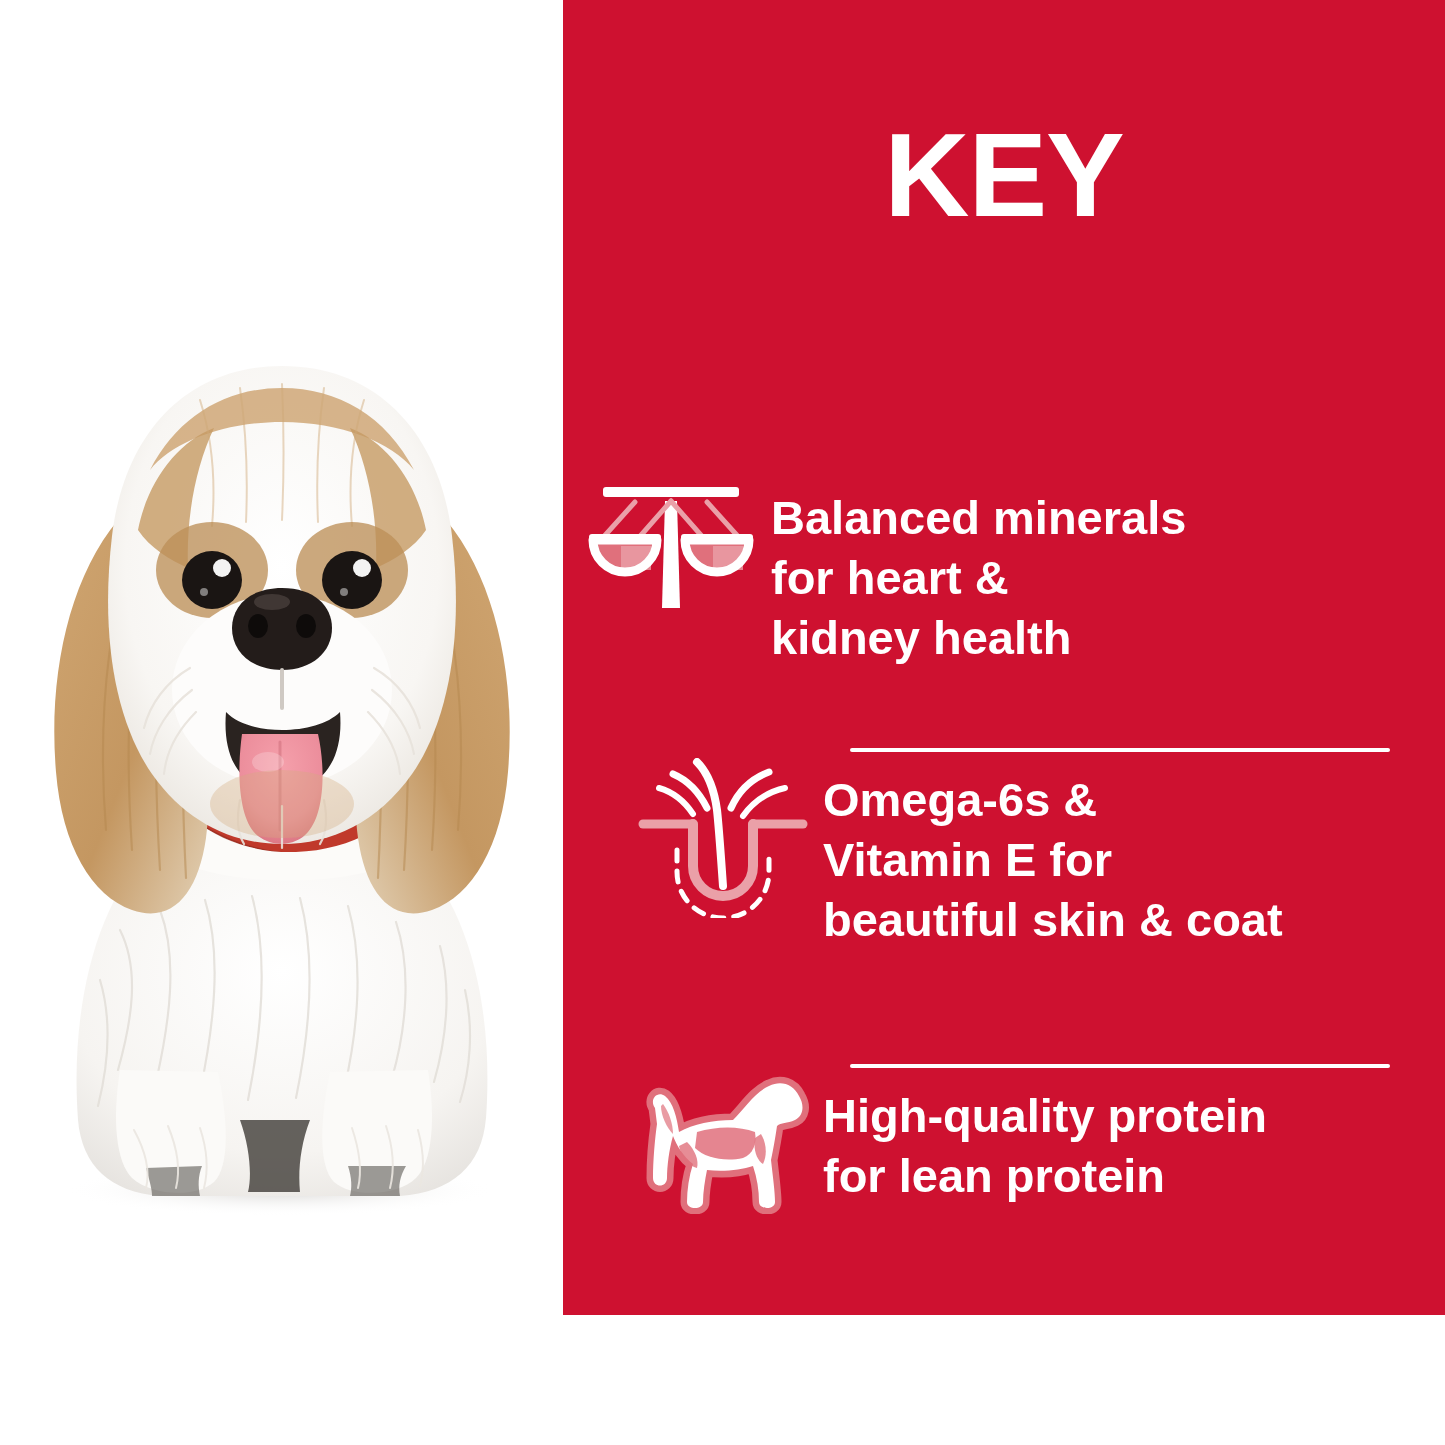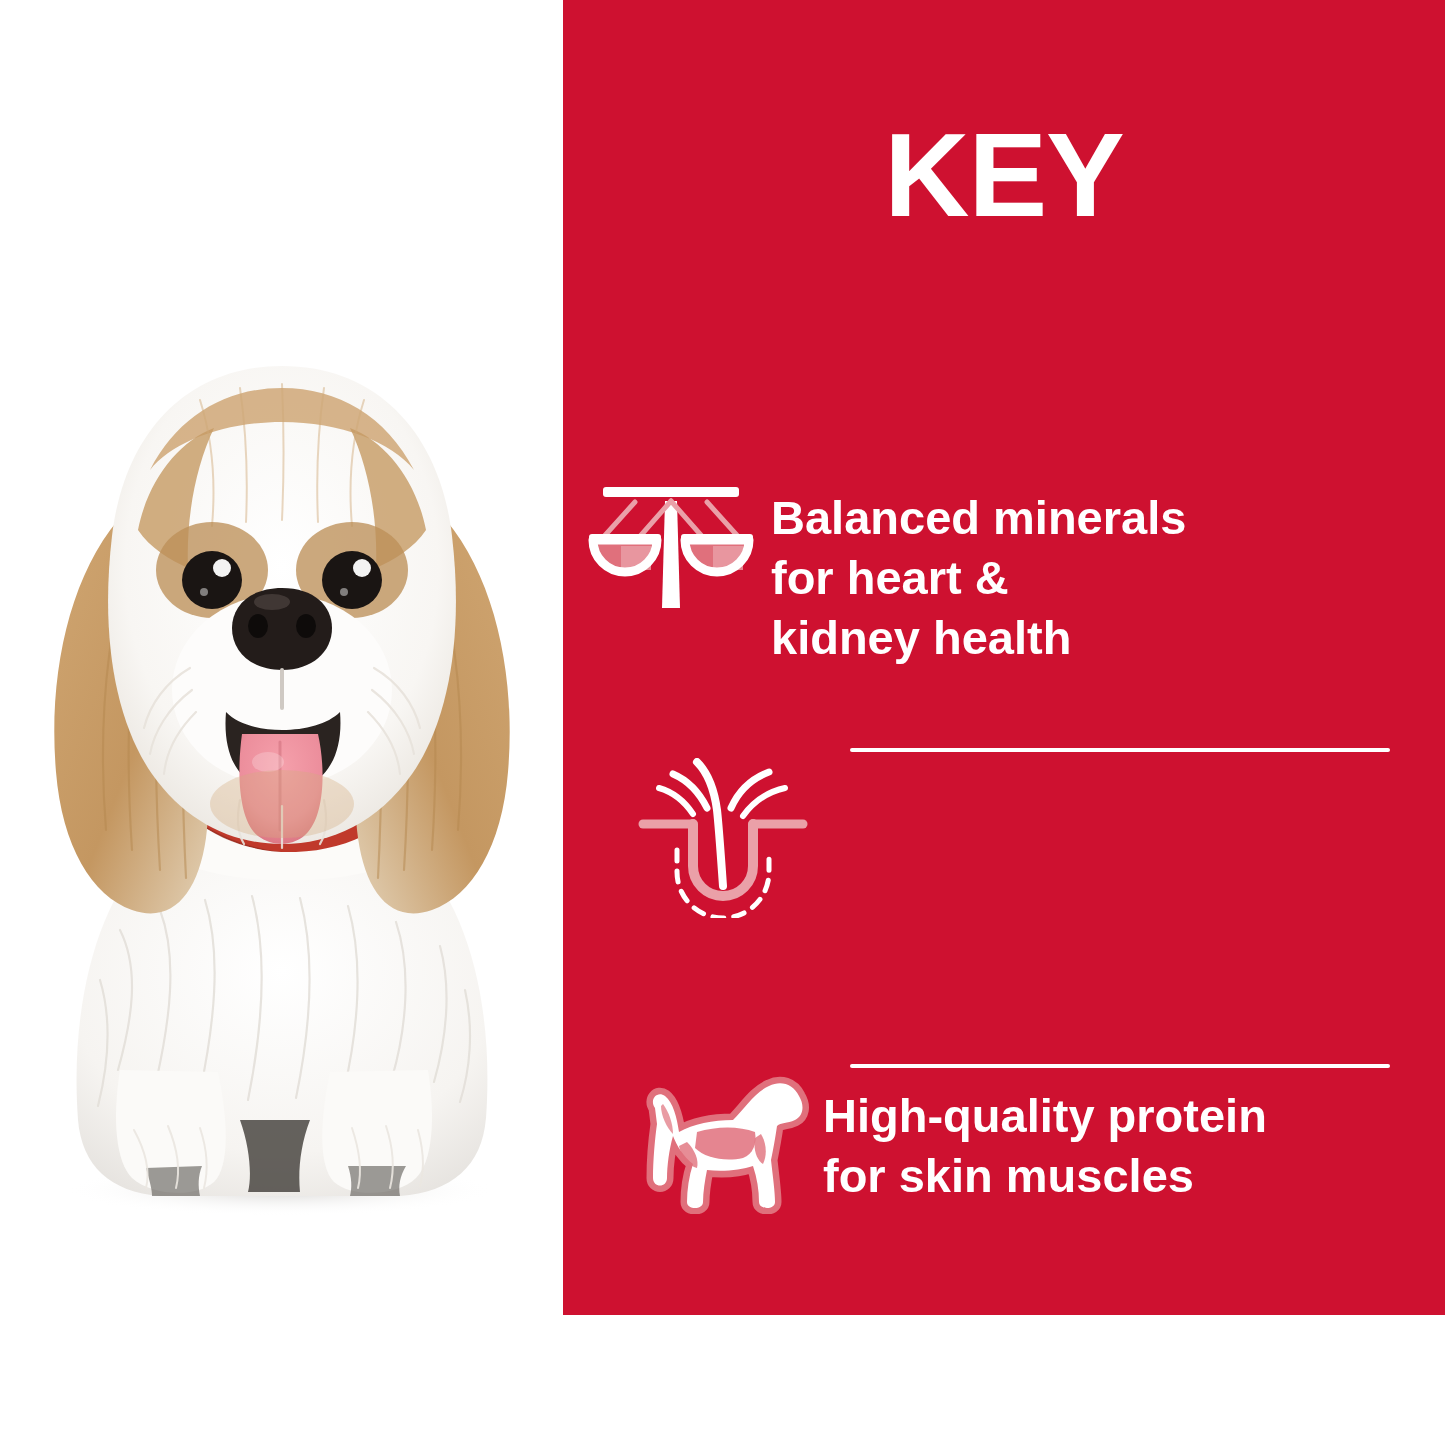--- a/index.html
+++ b/index.html
@@ -354,20 +354,23 @@
             <path d="M42 92 L 42 114 A 46 46 0 0 0 134 114 L 134 92" fill="none" stroke="#ffffff" stroke-width="5" stroke-dasharray="11 10" stroke-linecap="round"></path>
 
             <path d="M88 128 C 86 100, 84 70, 82 52 C 79 30, 72 14, 62 4" fill="none" stroke="#ffffff" stroke-width="8" stroke-linecap="round"></path>
 
             <path d="M72 50 C 64 34, 52 22, 38 16" fill="none" stroke="#ffffff" stroke-width="7" stroke-linecap="round"></path>
             <path d="M58 56 C 50 44, 38 34, 24 30" fill="none" stroke="#ffffff" stroke-width="6" stroke-linecap="round"></path>
             <path d="M96 50 C 104 32, 118 20, 134 14" fill="none" stroke="#ffffff" stroke-width="7" stroke-linecap="round"></path>
             <path d="M108 58 C 118 44, 132 34, 150 30" fill="none" stroke="#ffffff" stroke-width="6" stroke-linecap="round"></path>
           </svg>
         </div>
+        <div class="benefit-text">Omega-6s &amp;
+Vitamin E for
+beautiful skin &amp; coat</div>
       </div>
 
       <div class="divider divider-2"></div>
 
       <div class="benefit-row row-3">
         <div class="benefit-icon">
           <svg width="176" height="140" viewBox="0 0 176 140" xmlns="http://www.w3.org/2000/svg">
 
             <path d="M20 34
                      C 14 26, 22 16, 30 22
@@ -411,18 +414,18 @@
                      C 32 114, 18 114, 18 104
                      C 18 86, 20 64, 22 50 Z" fill="#ffffff"></path>
 
             <path d="M62 58 C 82 52, 104 52, 120 58 C 122 70, 118 80, 108 84 C 90 88, 70 84, 60 74 Z" fill="#e0707c" opacity="0.85"></path>
             <path d="M52 68 C 60 76, 64 86, 62 94 C 54 92, 46 82, 44 72 Z" fill="#e0707c" opacity="0.8"></path>
             <path d="M126 60 C 132 70, 132 82, 128 90 C 122 86, 118 76, 120 64 Z" fill="#e0707c" opacity="0.8"></path>
             <path d="M28 30 C 34 38, 38 50, 38 60 C 32 54, 26 42, 26 32 Z" fill="#e0707c" opacity="0.7"></path>
           </svg>
         </div>
         <div class="benefit-text">High-quality protein
-for skin muscles</div>
+for lean protein</div>
       </div>
 
     </div>
   </div>
 </div>
 
 </body></html>

